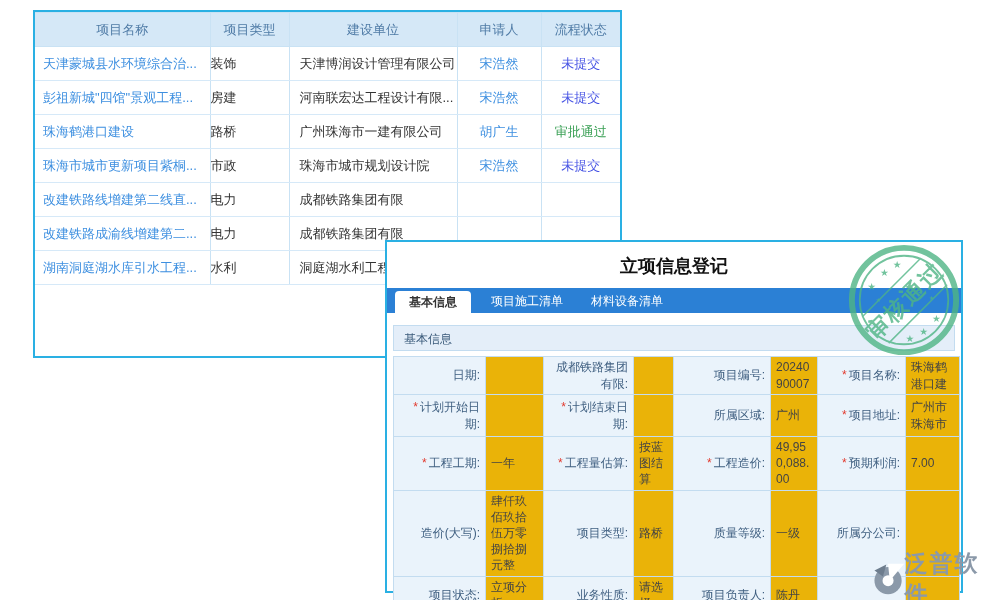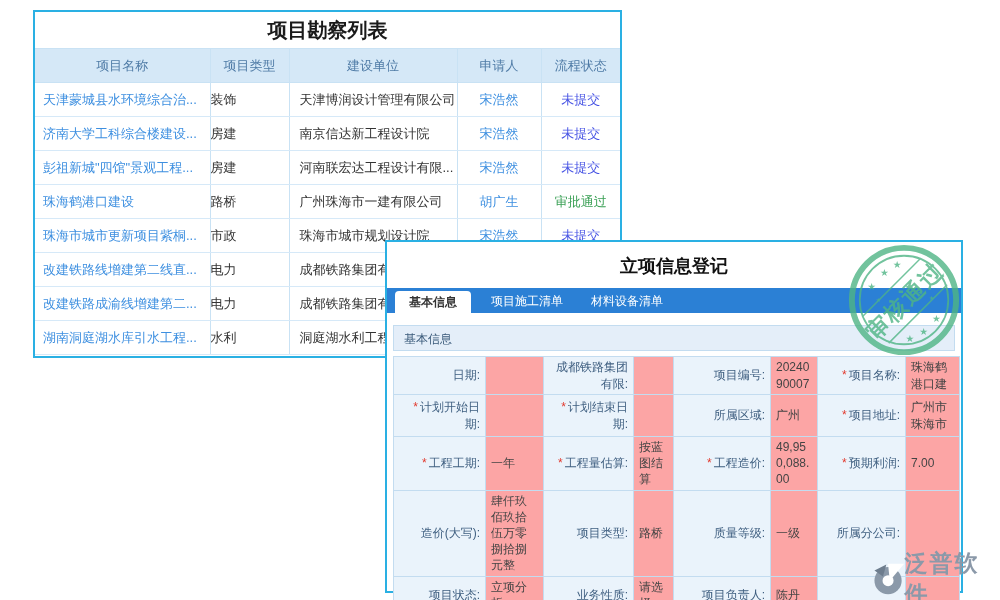--- a/index.html
+++ b/index.html
@@ -34,40 +34,39 @@
   .tab { font-size:12px; color:#fff; padding:0 14px; line-height:23px; cursor:pointer; }
   .tab.active { background:#fff; color:#333; font-weight:bold; border-radius:4px 4px 0 0;
                 line-height:22px; margin-right:6px; }
   #section-bar { margin:12px 6px 0 6px; height:26px; line-height:26px; background:#e4eef9;
                  border:1px solid #c3dcf0; font-size:12px; color:#3a5a7a; padding-left:10px; }
   #form-table { table-layout:fixed; width:566px; margin:5px 6px 0 6px; border-collapse:collapse;
                 font-size:12px; }
   #form-table td { border:1px solid #c3dcf0; vertical-align:middle; padding:2px 5px;
                    line-height:1.35; word-break:break-all; }
   td.lbl { background:#eaf3fb; text-align:right; color:#3f5f80; }
-  td.val { background:#fca5a5; text-align:left; color:#444; }
+  td.val { background:#eab308; text-align:left; color:#444; }
   .req { display:none; }
   td.required .req { display:inline; color:#e23a2e; margin-right:2px; }
   tr.r1 td{height:38px} tr.r2 td{height:42px} tr.r3 td{height:38px}
   tr.r4 td{height:56px} tr.r5 td{height:30px}
 
   
   #stamp { position:absolute; left:845px; top:241px; width:118px; height:118px;
            z-index:30; opacity:.8; pointer-events:none; }
 
   
   #logo { position:absolute; left:870px; top:548px; z-index:40; }
   #logo-row { display:flex; align-items:center; }
   #logo-name { font-size:23px; font-weight:bold; color:#8b99a9; letter-spacing:2px; }
 </style>
 </head>
 <body>
 
 <div class="window" id="list-win">
-  <div id="list-title">项目勘察列表</div>
   <table id="list-table">
     <colgroup>
         <col style="width:175px">
         <col style="width:79px">
         <col style="width:168px">
         <col style="width:84px">
         <col>
       </colgroup>
     <thead>
       <tr>
@@ -76,27 +75,20 @@
         <th>建设单位</th>
         <th>申请人</th>
         <th>流程状态</th>
       </tr>
     </thead>
     <tbody>
       <tr>
         <td class="c-name">天津蒙城县水环境综合治...</td>
         <td class="c-type">装饰</td>
         <td class="c-unit">天津博润设计管理有限公司</td>
-        <td class="c-app">宋浩然</td>
-        <td class="c-status st-pending">未提交</td>
-      </tr>
-      <tr>
-        <td class="c-name">济南大学工科综合楼建设...</td>
-        <td class="c-type">房建</td>
-        <td class="c-unit">南京信达新工程设计院</td>
         <td class="c-app">宋浩然</td>
         <td class="c-status st-pending">未提交</td>
       </tr>
       <tr>
         <td class="c-name">彭祖新城"四馆"景观工程...</td>
         <td class="c-type">房建</td>
         <td class="c-unit">河南联宏达工程设计有限...</td>
         <td class="c-app">宋浩然</td>
         <td class="c-status st-pending">未提交</td>
       </tr>

